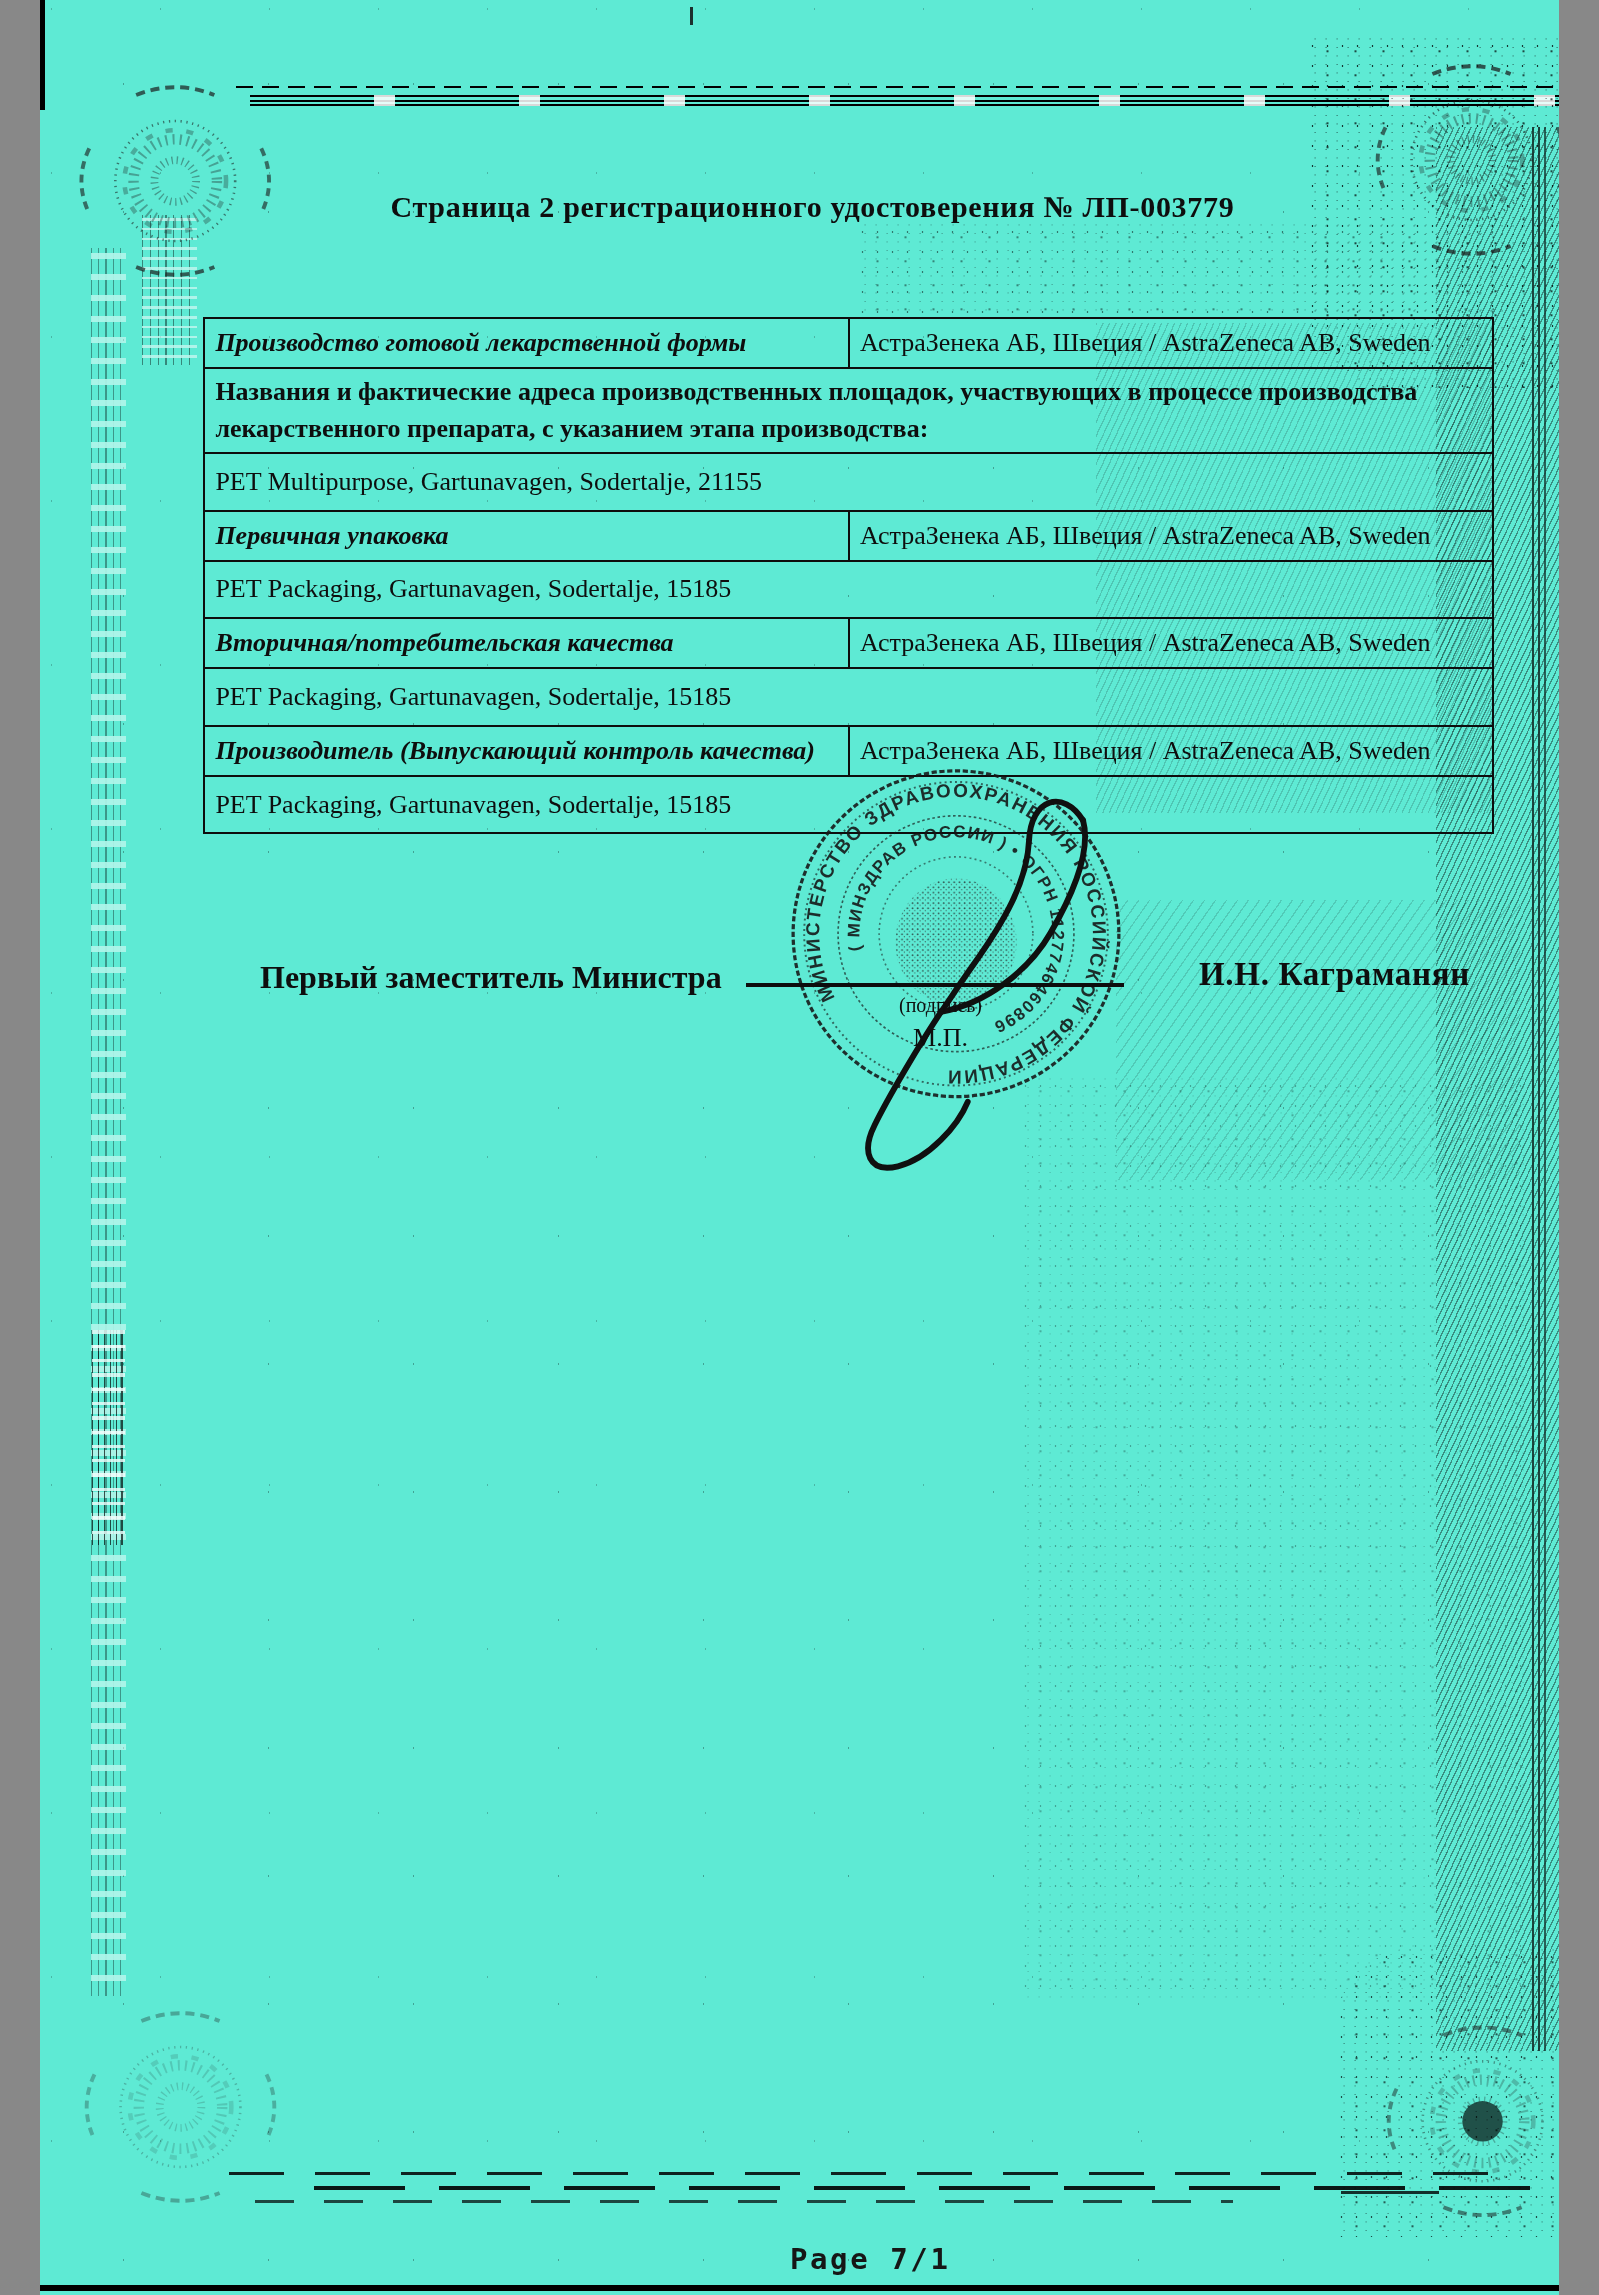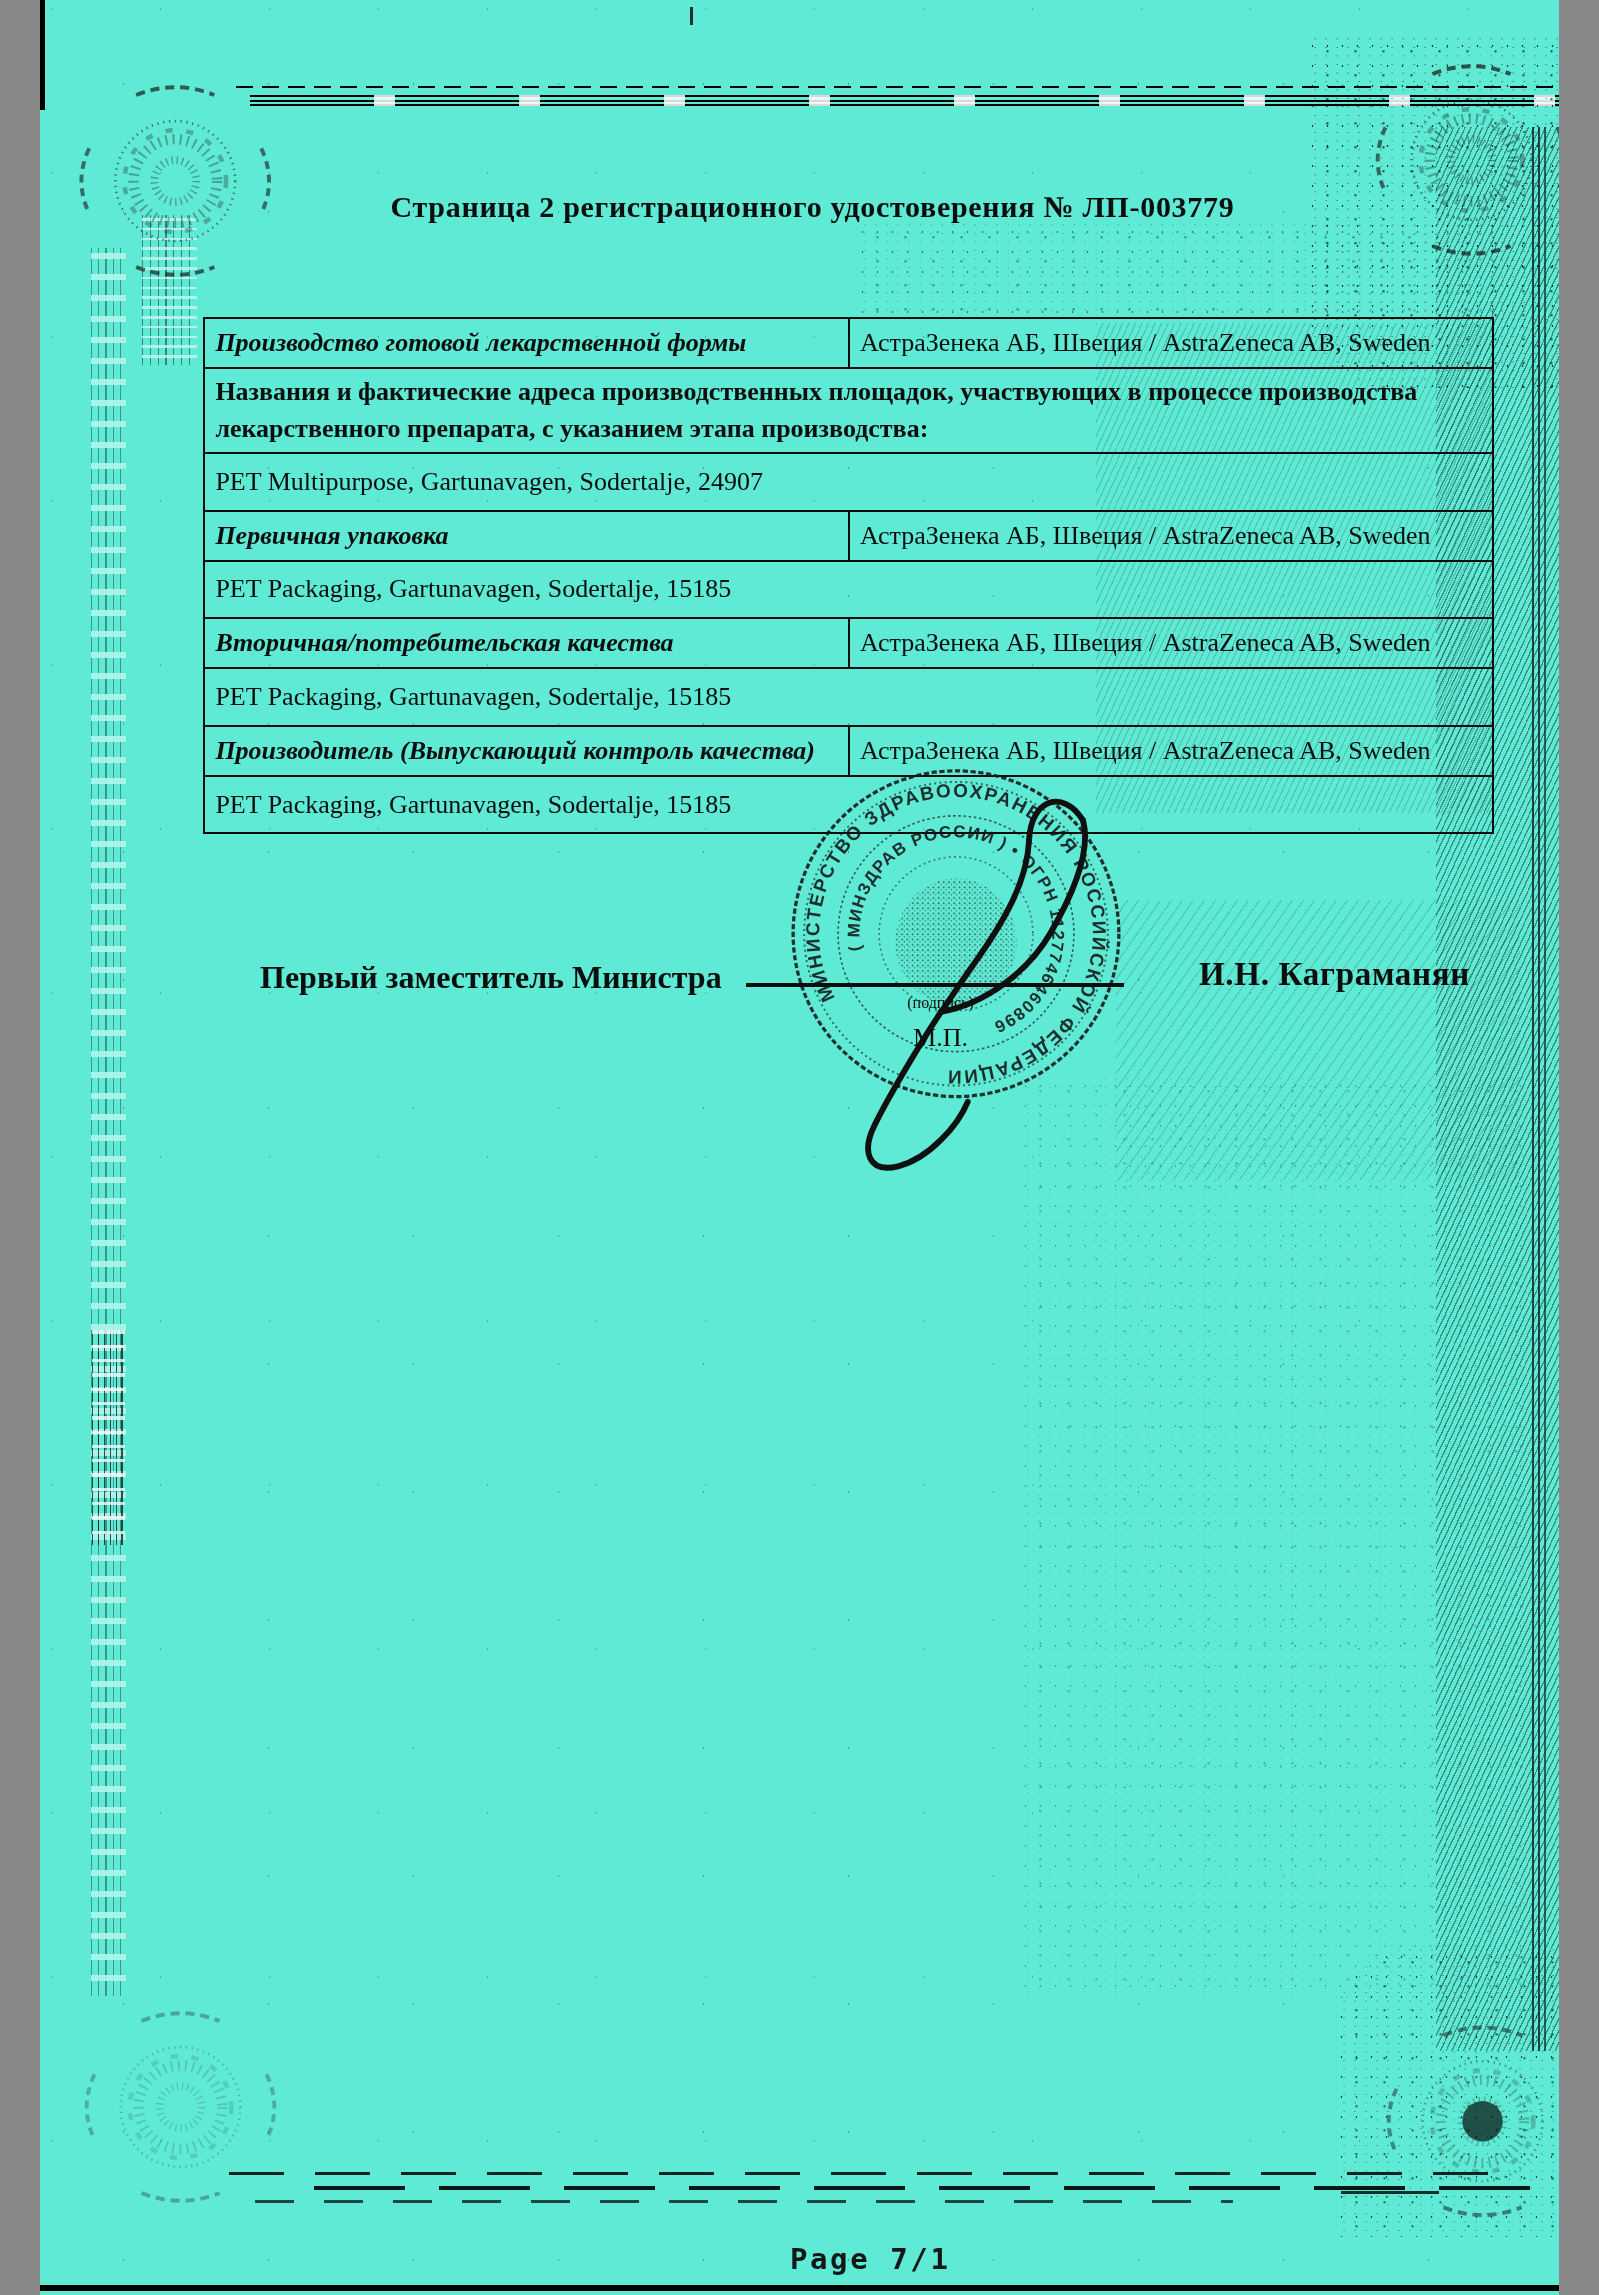--- a/index.html
+++ b/index.html
@@ -75,21 +75,21 @@
   
   .title{left:0;right:0;top:190px;text-align:center;font-size:30px;font-weight:600;letter-spacing:0.7px;padding-left:26px;}
   table.sites{position:absolute;left:163px;top:317px;width:1291px;border-collapse:collapse;table-layout:fixed;}
   table.sites td{border:2.6px solid #0d0d0d;font-size:26px;padding:3.9px 10.4px;vertical-align:middle;overflow:hidden;}
   td.cell-header{font-weight:700;font-size:27px;line-height:1.45;padding:9px 11.7px 11.7px 9px;border-bottom-width:4.6px;}
   td.cell-stage{font-style:italic;font-weight:700;height:40px;border-right-width:2px;}
   td.cell-mfr{border-left-width:2px;}
   td.cell-addr{height:48px;vertical-align:top;padding-top:7.8px;border-top-width:3.9px;border-bottom-width:3.9px;}
   .sig-label{left:220px;top:959px;font-size:32px;font-weight:700;}
   .sig-line{left:706px;top:983px;width:378px;height:3.9px;background:#0d0d0d;}
-  .sig-caption{left:770px;top:994px;width:261px;text-align:center;font-size:16px;}
+  .sig-caption{left:770px;top:994px;width:261px;text-align:center;font-size:20px;}
   .sig-mp{left:770px;top:1023px;width:261px;text-align:center;font-size:26px;}
   .sig-name{left:1159px;top:956px;font-size:33px;font-weight:700;letter-spacing:0.7px;font-family:Liberation Serif, serif;}
   .footer-page{left:750px;top:2242px;font-family:"DejaVu Sans Mono","Liberation Mono",monospace;
     font-size:29px;font-weight:700;letter-spacing:2.6px;color:#161616;}
   .stamp-svg{left:730px;top:750px;}
   .corner-svg{pointer-events:none;}
 </style>
 </head>
 <body>
 
@@ -151,21 +151,21 @@
   <table class="sites">
     <tbody>
       <tr>
         <td class="cell-stage">Производство готовой лекарственной формы</td>
         <td class="cell-mfr">АстраЗенека АБ, Швеция / AstraZeneca AB, Sweden</td>
       </tr>
       <tr>
         <td class="cell-header" colspan="2">Названия и фактические адреса производственных площадок, участвующих в процессе производства лекарственного препарата, с указанием этапа производства:</td>
       </tr>
       <tr>
-        <td class="cell-addr" colspan="2">PET Multipurpose, Gartunavagen, Sodertalje, 24907</td>
+        <td class="cell-addr" colspan="2">PET Multipurpose, Gartunavagen, Sodertalje, 21155</td>
       </tr>
       <tr>
         <td class="cell-stage">Первичная упаковка</td>
         <td class="cell-mfr">АстраЗенека АБ, Швеция / AstraZeneca AB, Sweden</td>
       </tr>
       <tr>
         <td class="cell-addr" colspan="2">PET Packaging, Gartunavagen, Sodertalje, 15185</td>
       </tr>
       <tr>
         <td class="cell-stage">Вторичная/потребительская качества</td>

